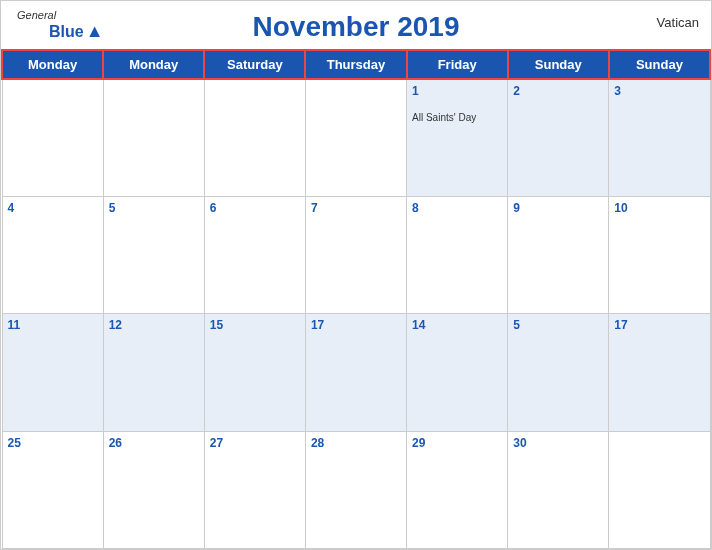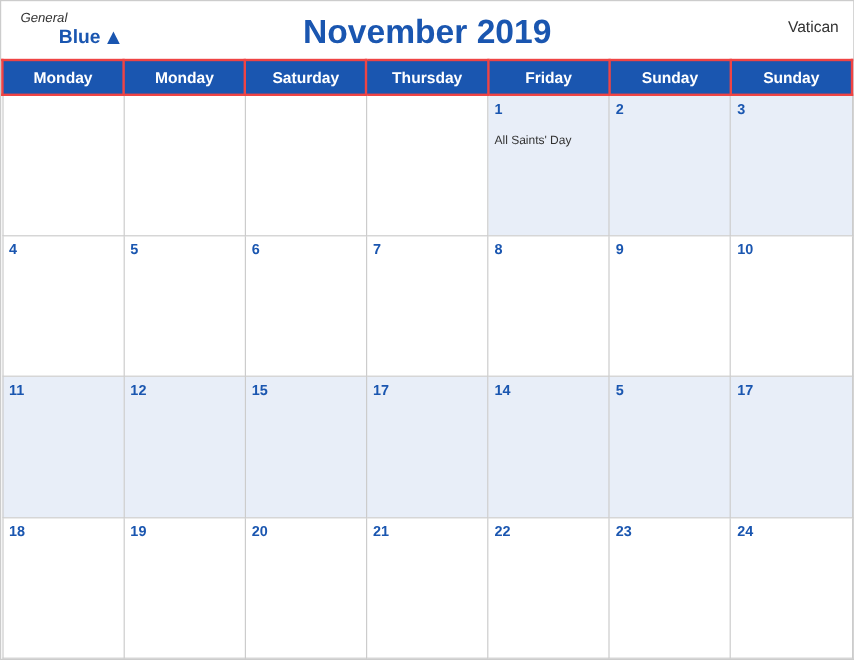--- a/index.html
+++ b/index.html
@@ -187,36 +187,34 @@
           </td>
           <td>
             <span class="day-number">5</span>
           </td>
           <td>
             <span class="day-number">17</span>
           </td>
         </tr>
         <tr>
           <td>
-            <span class="day-number">18</span>
-          </td>
-          <td>
-            <span class="day-number">19</span>
-          </td>
-          <td>
-            <span class="day-number">20</span>
-          </td>
-          <td>
-            <span class="day-number">21</span>
-          </td>
-          <td>
-            <span class="day-number">22</span>
-          </td>
-          <td>
-            <span class="day-number">23</span>
-          </td>
-          <td>
-            <span class="day-number">24</span>
-          </td>
+            <span class="day-number">25</span>
+          </td>
+          <td>
+            <span class="day-number">26</span>
+          </td>
+          <td>
+            <span class="day-number">27</span>
+          </td>
+          <td>
+            <span class="day-number">28</span>
+          </td>
+          <td>
+            <span class="day-number">29</span>
+          </td>
+          <td>
+            <span class="day-number">30</span>
+          </td>
+          <td class="empty-cell"></td>
         </tr>
       </tbody>
   </table>
 </div>
 
 </body></html>

